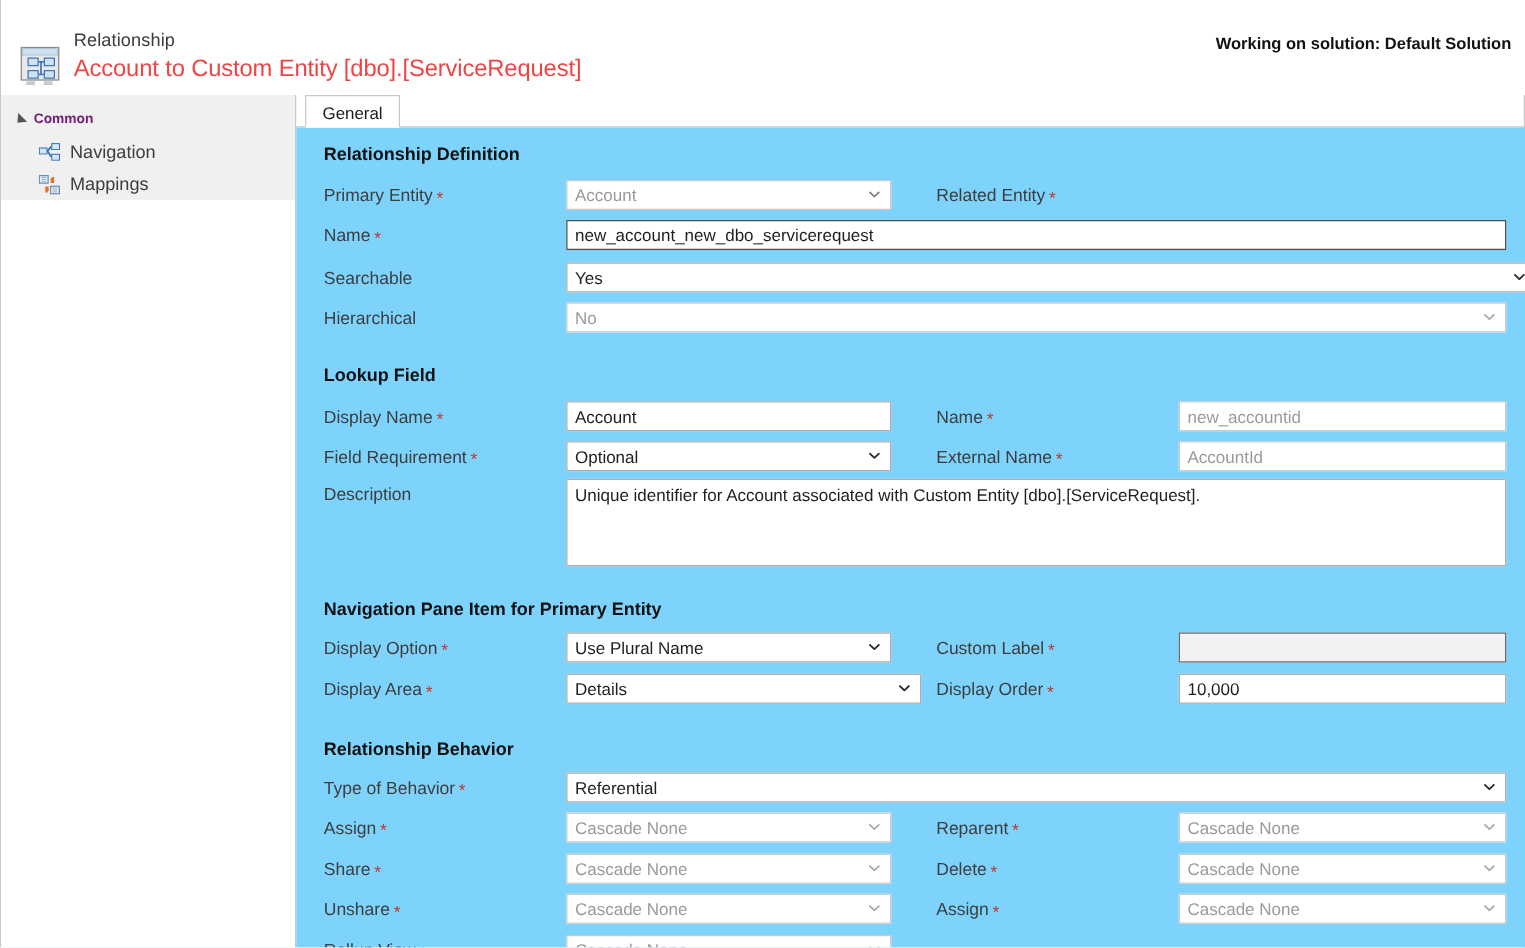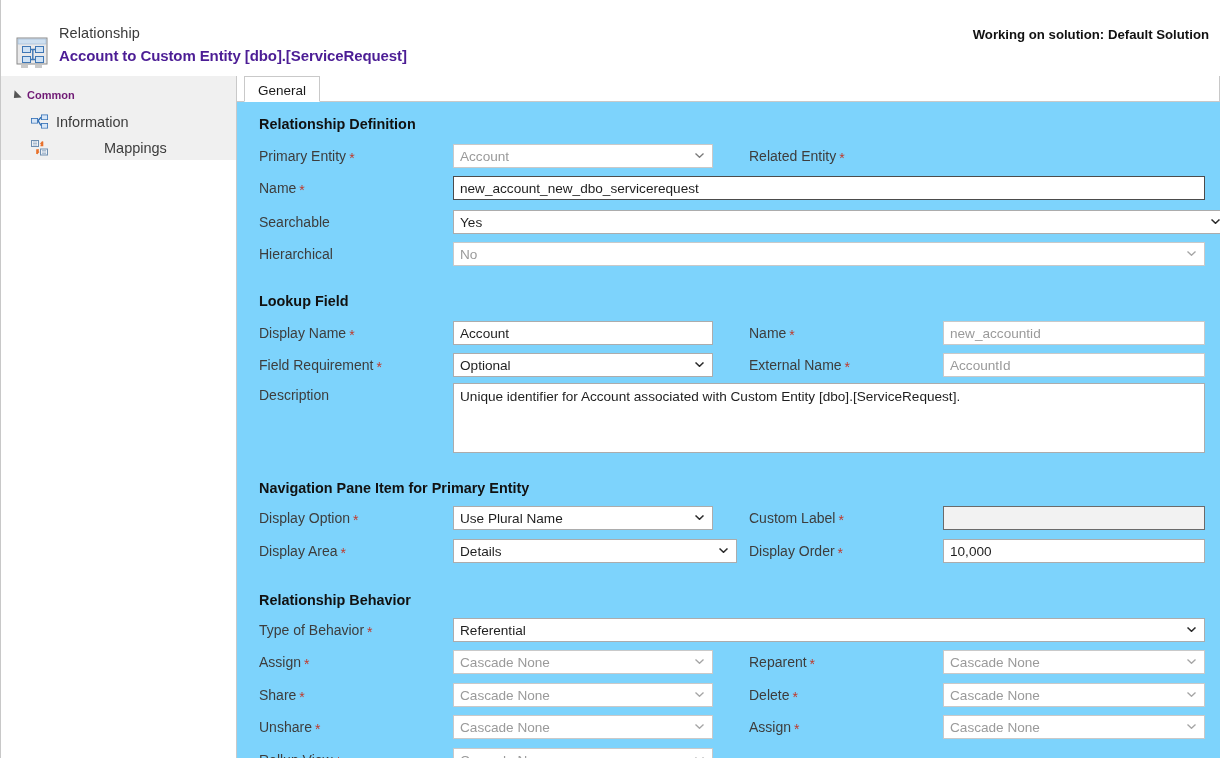--- a/index.html
+++ b/index.html
@@ -38,23 +38,23 @@
     position: absolute;
     left: 58px; top: 25px;
   }
   .hdr-sub {
     font-size: 14.5px;
     color: #3b3b3b;
     line-height: 17px;
     letter-spacing: 0.1px;
   }
   .hdr-main {
-    font-size: 15px;
-    font-weight: bold;
-    color: #4c1d95;
+    font-size: 19px;
+    font-weight: normal;
+    color: #ef4444;
     line-height: 24px;
     margin-top: 2px;
     letter-spacing: -0.1px;
   }
   .hdr-solution {
     position: absolute;
     right: 12px; top: 27px;
     font-size: 13.2px;
     font-weight: bold;
     color: #111;
@@ -100,21 +100,21 @@
   }
   .nav-item {
     position: absolute;
     left: 30px;
     display: flex; align-items: center;
     font-size: 14.5px;
     color: #3d3d3d;
     cursor: pointer;
   }
   .nav-item-1 { top: 37px; }
-  .nav-item-2 { top: 63px; gap: 48px; }
+  .nav-item-2 { top: 63px; }
   .nav-ico { width: 18px; height: 16px; margin-right: 7px; }
   .nav-label { line-height: 18px; }
 
   
   .tabstrip {
     position: absolute;
     left: 236px; top: 76px;
     width: 984px; height: 26px;
   }
   .tab-underline {
@@ -262,21 +262,21 @@
         <svg width="18" height="16" viewBox="0 0 18 16">
           <rect x="0" y="4" width="7" height="5.5" fill="#2f6db4"></rect>
           <rect x="0.8" y="4.8" width="5.4" height="4" fill="#d7e6f7"></rect>
           <rect x="10" y="0.5" width="7" height="5.5" fill="#2f6db4"></rect>
           <rect x="10.8" y="1.3" width="5.4" height="4" fill="#d7e6f7"></rect>
           <rect x="10" y="9" width="7" height="5.5" fill="#2f6db4"></rect>
           <rect x="10.8" y="9.8" width="5.4" height="4" fill="#d7e6f7"></rect>
           <path d="M7 6.7 L10 3.2 M7 6.7 L10 11.5" stroke="#2f6db4" stroke-width="1.4" fill="none"></path>
         </svg>
       </span>
-      <span class="nav-label">Information</span>
+      <span class="nav-label">Navigation</span>
     </div>
 
     <div class="nav-item nav-item-2">
       <span class="nav-ico">
         <svg width="18" height="16" viewBox="0 0 18 16">
           <rect x="0.5" y="0.5" width="7" height="6" fill="#eef2f6" stroke="#6e8eb0" stroke-width="1"></rect>
           <path d="M2 2 h4 M2 3.5 h4 M2 5 h4" stroke="#8fa8c2" stroke-width="0.7"></path>
           <rect x="9.5" y="9" width="7" height="6" fill="#eef2f6" stroke="#6e8eb0" stroke-width="1"></rect>
           <path d="M11 10.5 h4 M11 12 h4 M11 13.5 h4" stroke="#8fa8c2" stroke-width="0.7"></path>
           <path d="M11.5 1.5 v4 h-2" stroke="#e8702a" stroke-width="1.6" fill="none"></path>

